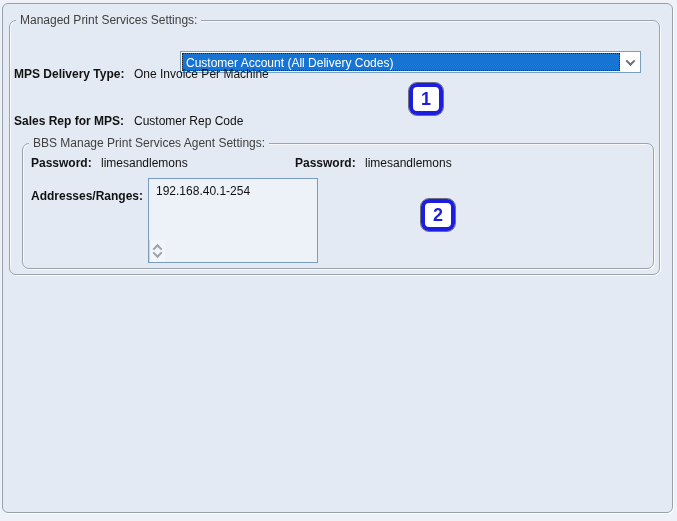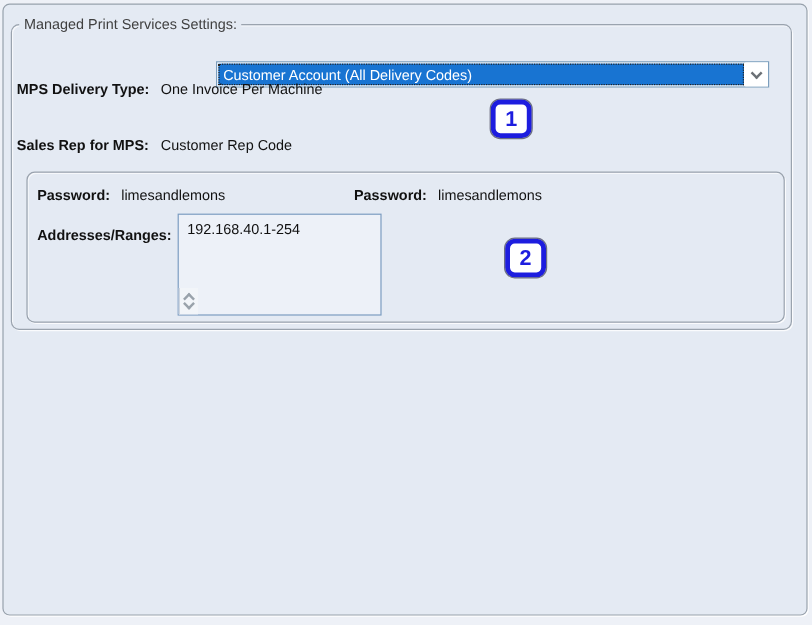--- a/index.html
+++ b/index.html
@@ -148,20 +148,21 @@
 
       <span class="lbl" style="left:4px; top:47px;">MPS Delivery Type:</span>
       <span class="val" style="left:124px; top:47px;">One Invoice Per Machine</span>
 
       <span class="val" style="left:124px; top:70px;"></span>
 
       <span class="lbl" style="left:4px; top:94px;">Sales Rep for MPS:</span>
       <span class="val" style="left:124px; top:94px;">Customer Rep Code</span>
 
       <div class="groupbox" style="left:12px; top:122px; width:632px; height:126px;">
+        <span class="groupbox-title">BBS Manage Print Services Agent Settings:</span>
 
         <span class="lbl" style="left:8px; top:13px;">Password:</span>
         <span class="val" style="left:78px; top:13px;">limesandlemons</span>
 
         <span class="lbl" style="left:272px; top:13px;">Password:</span>
         <span class="val" style="left:342px; top:13px;">limesandlemons</span>
 
         <span class="lbl" style="left:8px; top:46px;">Addresses/Ranges:</span>
 
         <div class="ta" style="left:125px; top:34px;">

